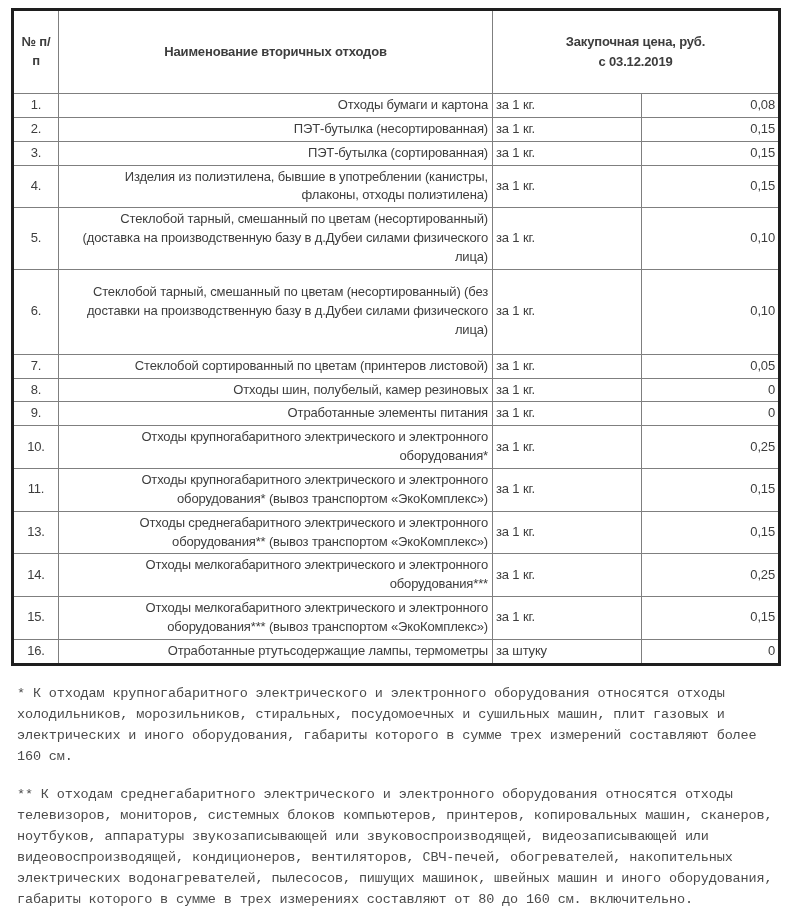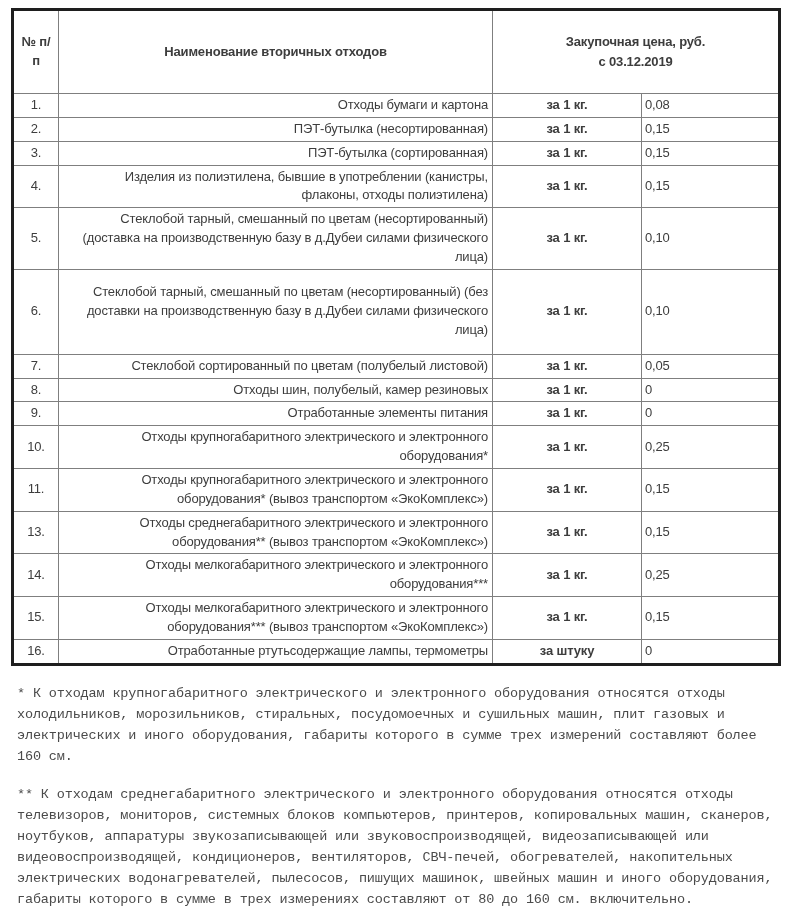--- a/index.html
+++ b/index.html
@@ -32,22 +32,22 @@
   }
   thead th{
     font-weight:bold;
     text-align:center;
     height:78px;
     padding:2px 5px;
   }
   th.h-price .ph1{margin-bottom:1px;}
   td.c-num{width:42px;text-align:center;padding:1px 3px;}
   td.c-name{text-align:right;padding:2px 4px 2px 7px;}
-  td.c-unit{width:145px;text-align:center;padding:1px 3px;font-weight:bold;}
-  td.c-price-val{width:134px;text-align:left;padding:1px 3px;}
+  td.c-unit{width:145px;text-align:left;padding:1px 3px;}
+  td.c-price-val{width:134px;text-align:right;padding:1px 3px;}
   col.col-num{width:46px;}
   col.col-name{width:434px;}
   col.col-unit{width:149px;}
   col.col-price{width:138px;}
   
   tbody tr:nth-child(6) td{height:80px;}
   .footnotes{
     width:769px;
     margin-top:17px;
     padding-left:6px;
@@ -119,21 +119,21 @@
 
   <tr>
     <td class="c-num">6.</td>
     <td class="c-name">Стеклобой тарный, смешанный по цветам (несортированный) (без доставки на производственную базу в д.Дубеи силами физического лица)</td>
     <td class="c-unit">за 1 кг.</td>
     <td class="c-price-val">0,10</td>
   </tr>
 
   <tr>
     <td class="c-num">7.</td>
-    <td class="c-name">Стеклобой сортированный по цветам (полубелый листовой)</td>
+    <td class="c-name">Стеклобой сортированный по цветам (принтеров листовой)</td>
     <td class="c-unit">за 1 кг.</td>
     <td class="c-price-val">0,05</td>
   </tr>
 
   <tr>
     <td class="c-num">8.</td>
     <td class="c-name">Отходы шин, полубелый, камер резиновых</td>
     <td class="c-unit">за 1 кг.</td>
     <td class="c-price-val">0</td>
   </tr>

